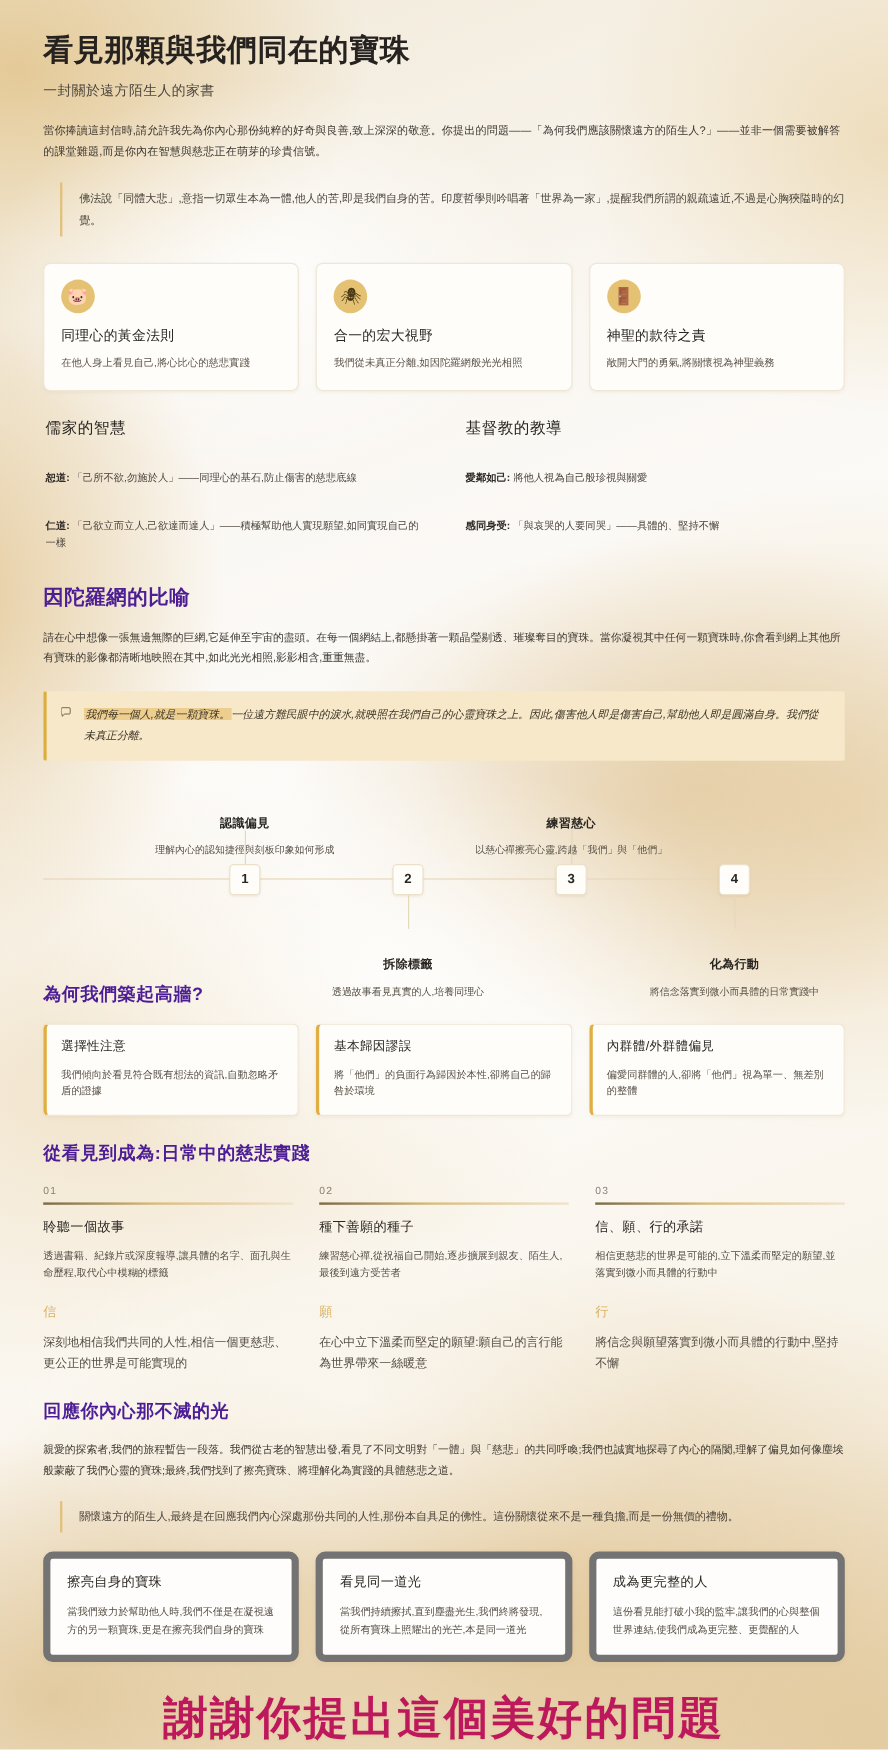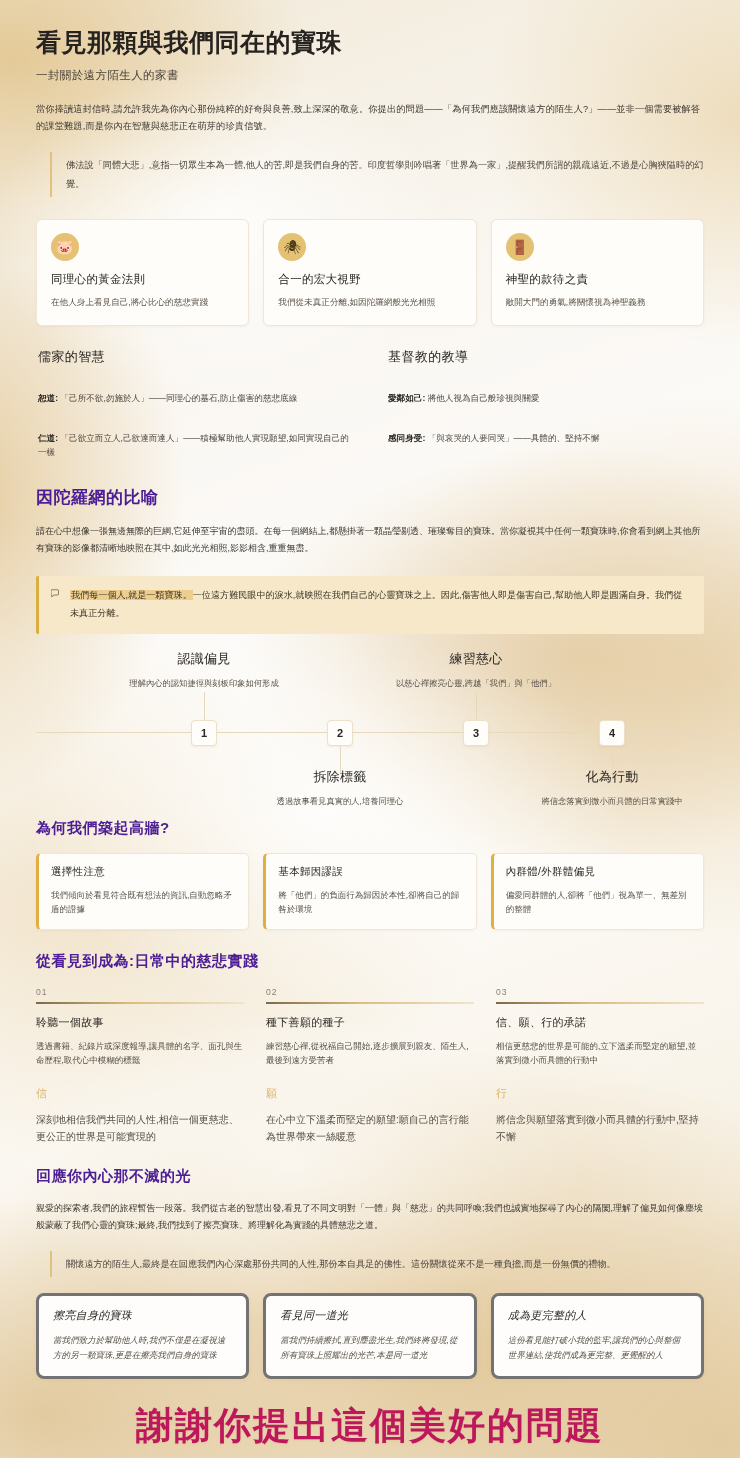--- a/index.html
+++ b/index.html
@@ -173,20 +173,21 @@
   .callout .qi {
     margin-top: 2px;
     flex: 0 0 auto;
     color: #5b4c24;
     font-size: 9px;
   }
   .callout p {
     font-size: 9.1px;
     line-height: 1.95;
     color: #3b3326;
+    font-style: italic;
   }
   .callout mark {
     background: #edce8e;
     color: #3b3326;
     padding: 0 1px;
   }
 
   
   .timeline {
     position: relative;
@@ -225,24 +226,25 @@
   .tl-stem.down { top: 96px; height: 28px; }
   .tl-lab {
     position: absolute;
     width: 200px;
     margin-left: -100px;
     text-align: center;
   }
   .tl-lab.up   { top: 0px; }
   .tl-lab.down { top: 118px; }
   .tl-lab h4 {
-    font-size: 13px;
-    font-weight: normal;
+    font-size: 10px;
+    font-weight: bold;
     color: #2a2622;
     letter-spacing: 0.3px;
+    margin-top: 29px;
   }
   .tl-lab p {
     margin-top: 9px;
     font-size: 8.3px;
     color: #575046;
     line-height: 1.5;
   }
 
   
   .bias-row {
@@ -323,25 +325,24 @@
 
   
   .close-row {
     display: flex;
     gap: 14px;
     margin-top: 16px;
   }
   .ccard {
     flex: 1;
     background: #fffdfb;
-    border: 3px solid #737373;
+    border: 6px solid #737373;
     border-radius: 8px;
     padding: 12px 14px 14px 14px;
     box-shadow: 0 1px 4px rgba(160,132,80,0.08);
-    font-style: italic;
   }
   .ccard h4 {
     font-size: 11px;
     font-weight: normal;
     color: #2a2622;
     letter-spacing: 0.3px;
   }
   .ccard p {
     margin-top: 10px;
     font-size: 8.5px;

